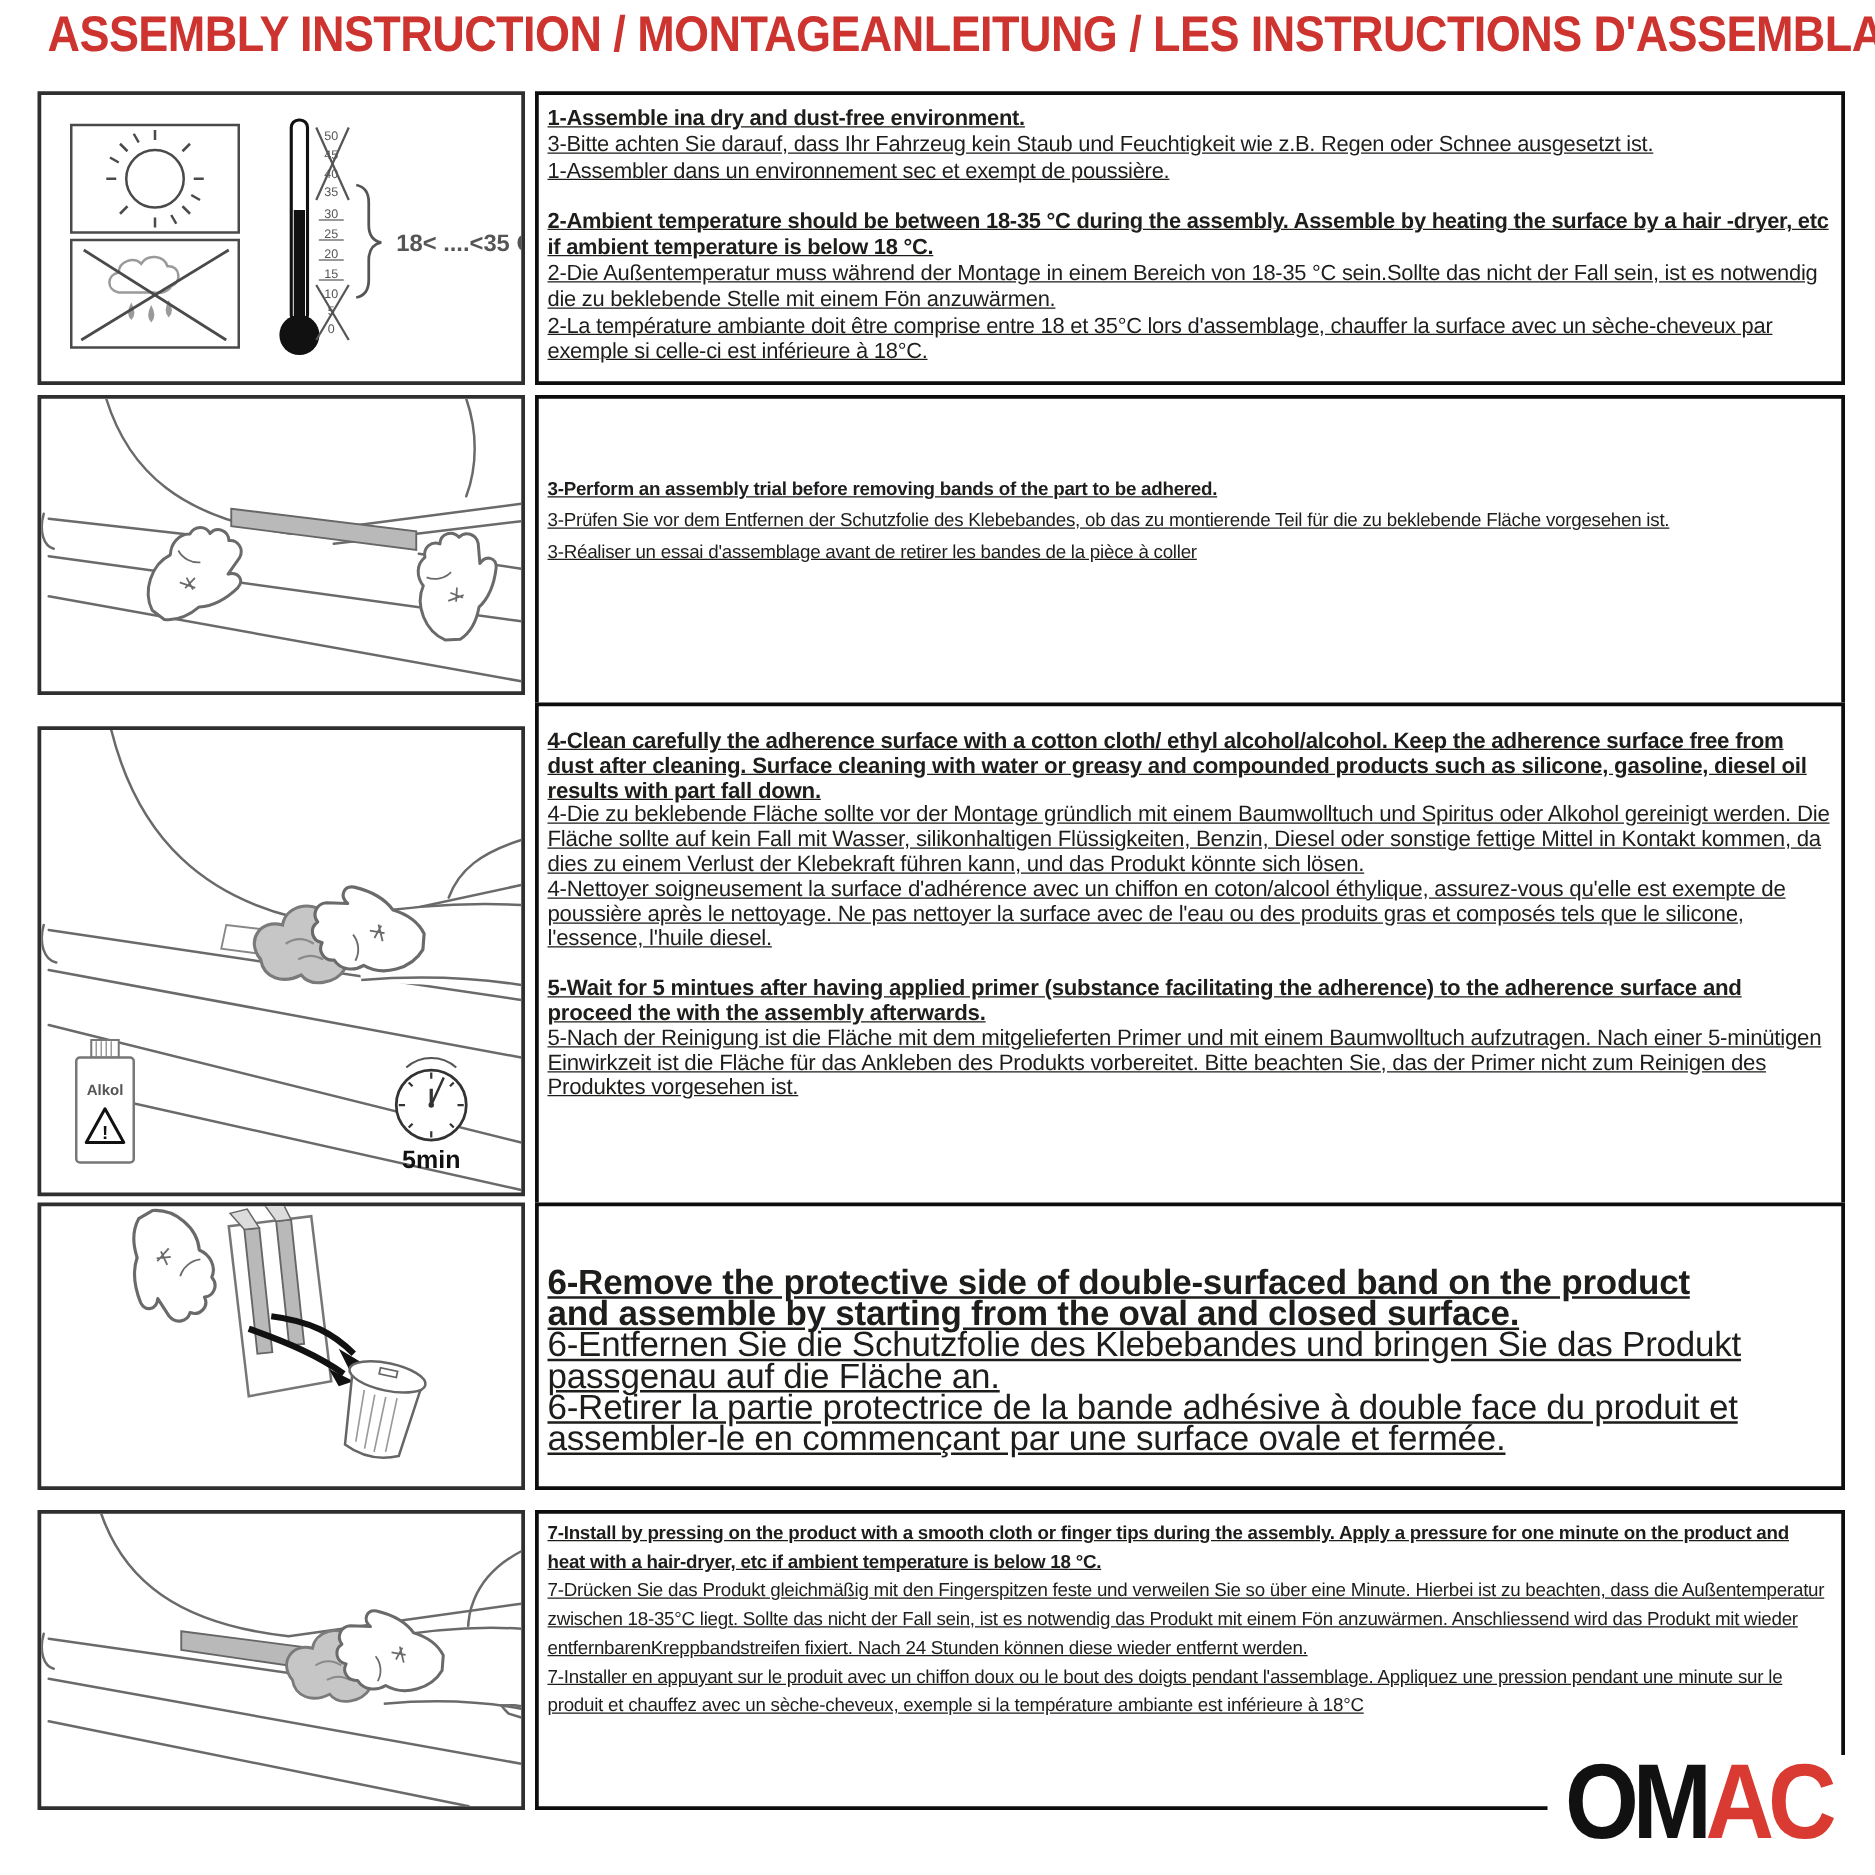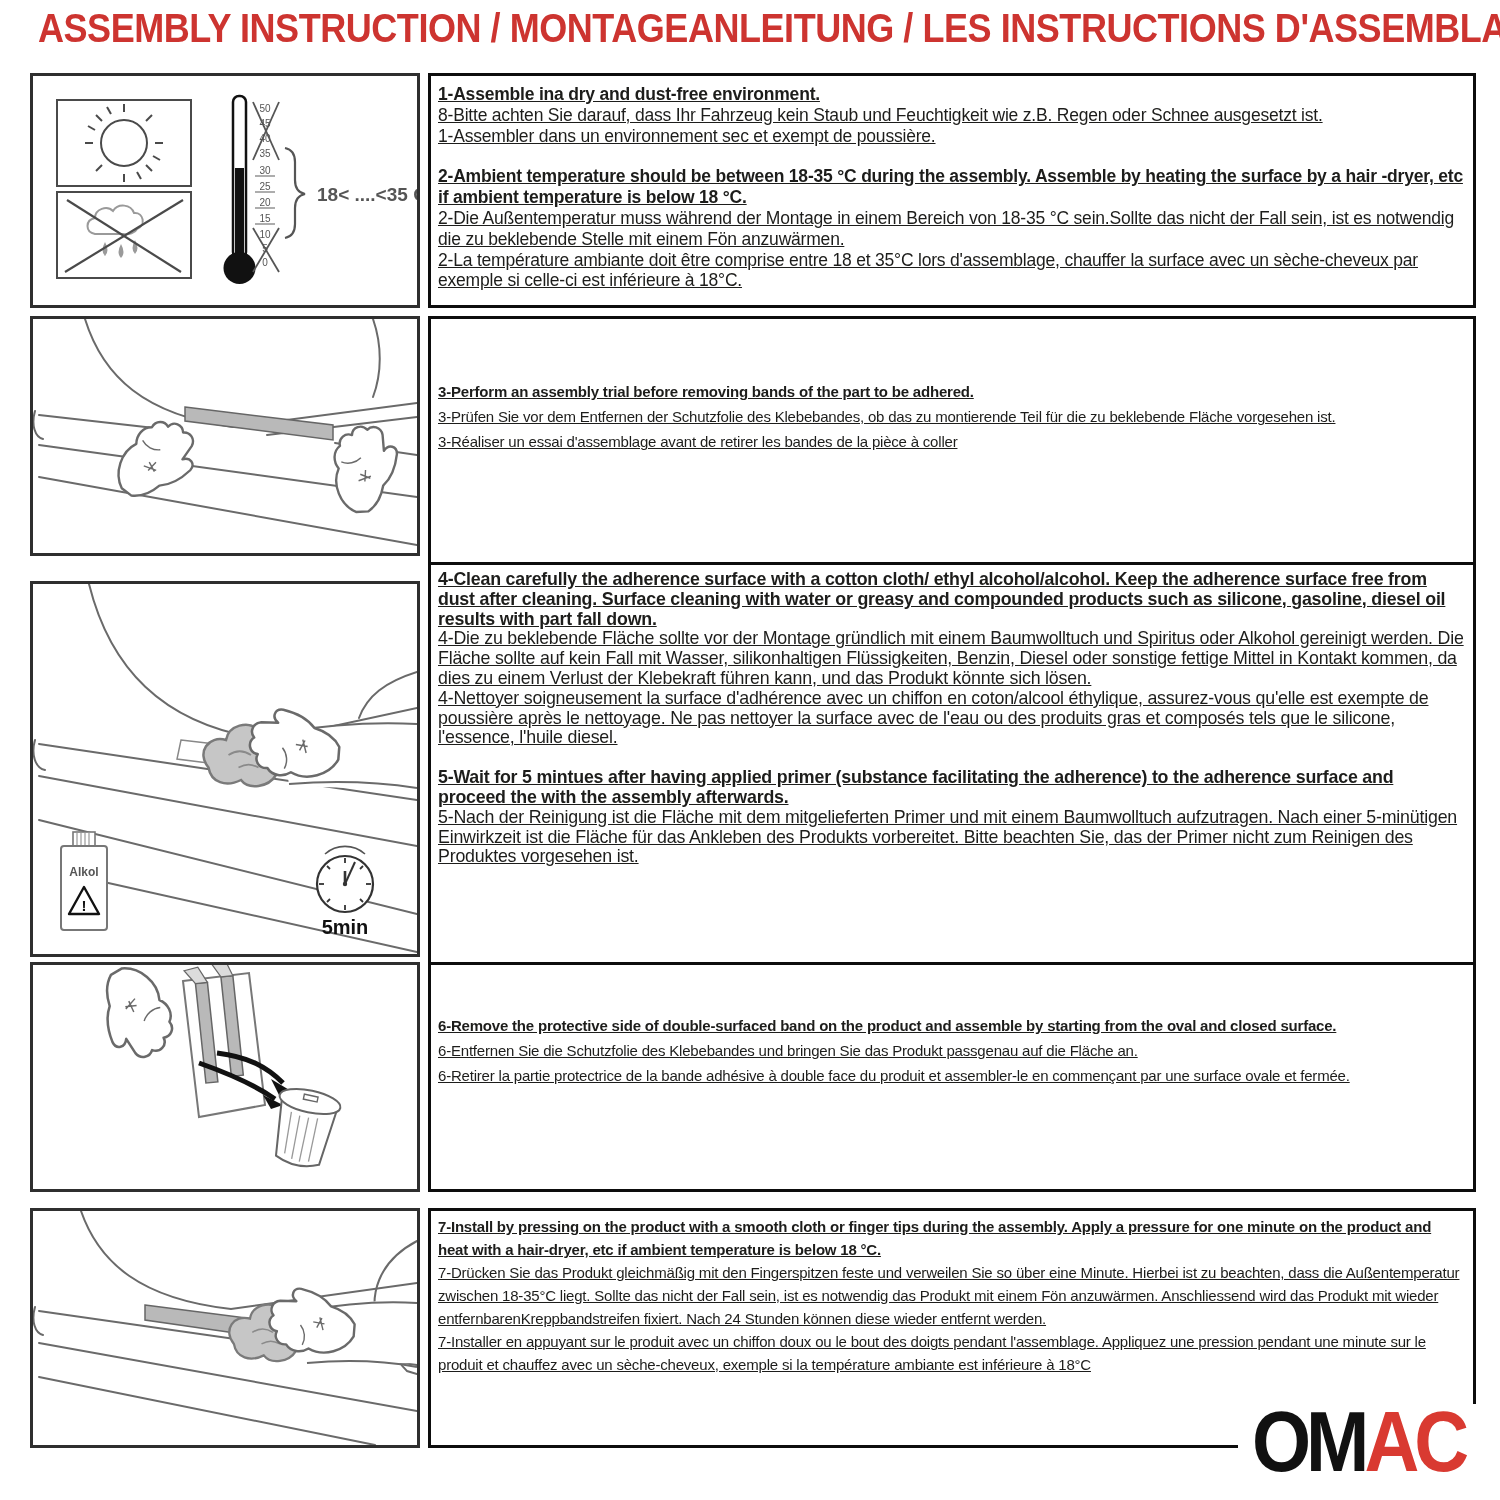--- a/index.html
+++ b/index.html
@@ -11,22 +11,22 @@
   .illus{position:absolute;left:30px;width:384px;border:3px solid #2f2f2f;background:#fff;}
   .txt{position:absolute;left:428px;width:1048px;border:3px solid #0d0d0d;background:#fff;
        box-sizing:border-box;padding:8px 8px 0 7px;text-decoration:underline;}
   .txt p{margin:0;letter-spacing:-0.2px;}
   .b{font-weight:bold;}
   .gap{margin-top:20px !important;}
   
   .r1i{top:73px;height:229px;text-align:center;}   .r1t{top:73px;height:235px;font-size:17.5px;line-height:20.8px;}
   .r2i{top:316px;height:234px;}  .r2t{top:316px;height:276px;font-size:15px;line-height:25px;padding-top:60px;}
   .r2t p{max-width:945px;}
-  .r3i{top:581px;height:370px;}  .r3t{top:562px;height:480px;font-size:17.8px;line-height:19.8px;padding-top:5px;}
-  .r4i{top:962px;height:224px;}  .r4t{top:962px;height:230px;font-size:15px;line-height:25px;padding-top:48px;}
+  .r3i{top:581px;height:370px;}  .r3t{top:562px;height:480px;font-size:17.8px;line-height:19.8px;padding-top:18px;}
+  .r4i{top:962px;height:224px;}  .r4t{top:962px;height:230px;font-size:28px;line-height:25px;padding-top:48px;}
   .r4t p{max-width:965px;}
   .r5i{top:1208px;height:234px;} .r5t{top:1208px;height:240px;font-size:15px;line-height:23px;padding-top:4px;}
   .illus svg{display:block;width:100%;height:100%;}
   
   .logo{position:absolute;left:1238px;top:1404px;width:262px;height:92px;background:#fff;
         display:flex;align-items:flex-start;justify-content:flex-start;padding-left:14px;box-sizing:border-box;}
   .logo span{font-size:76px;font-weight:bold;letter-spacing:-5px;line-height:1;
              transform:scaleY(1.12);display:inline-block;}
   .logo .lb{color:#111;}
   .logo .lr{color:#d93a31;}
@@ -118,21 +118,21 @@
           <line x1="220" y1="152" x2="246" y2="196"></line>
             <line x1="246" y1="152" x2="220" y2="196"></line>
         </g>
         <path d="M252,72 Q262,74 262,86 L262,104 Q262,116 272,118 Q262,120 262,132 L262,148 Q262,160 252,162" fill="none" stroke="#555" stroke-width="2.2"></path>
         <text x="284" y="125" font-family="Liberation Sans, sans-serif" font-size="19" font-weight="bold" fill="#555">18&lt; ....&lt;35 C</text>
       </g>
     </svg>
   </div>
   <div class="txt r1t">
     <p class="b">1-Assemble ina dry and dust-free environment.</p>
-    <p>8-Bitte achten Sie darauf, dass Ihr Fahrzeug kein Staub und Feuchtigkeit wie z.B. Regen oder Schnee ausgesetzt ist.</p>
+    <p>3-Bitte achten Sie darauf, dass Ihr Fahrzeug kein Staub und Feuchtigkeit wie z.B. Regen oder Schnee ausgesetzt ist.</p>
     <p>1-Assembler dans un environnement sec et exempt de poussière.</p>
     <p class="b gap">2-Ambient temperature should be between 18-35 °C  during the assembly. Assemble by heating the surface by a hair -dryer, etc if ambient temperature is below 18 °C.</p>
     <p>2-Die Außentemperatur muss während der Montage in einem Bereich von 18-35 °C  sein.Sollte das nicht der Fall sein, ist es notwendig die zu beklebende Stelle mit einem Fön anzuwärmen.</p>
     <p>2-La température ambiante doit être comprise entre 18 et 35°C lors d'assemblage, chauffer la surface avec un sèche-cheveux par exemple si celle-ci est inférieure à 18°C.</p>
   </div>
 
   <div class="illus r2i">
     <svg viewBox="0 0 384 234" preserveAspectRatio="none">
       <g stroke="#6a6a6a" stroke-width="2" fill="none" stroke-linecap="round">
         <path d="M52,0 C70,58 112,96 200,108 L384,84"></path>

